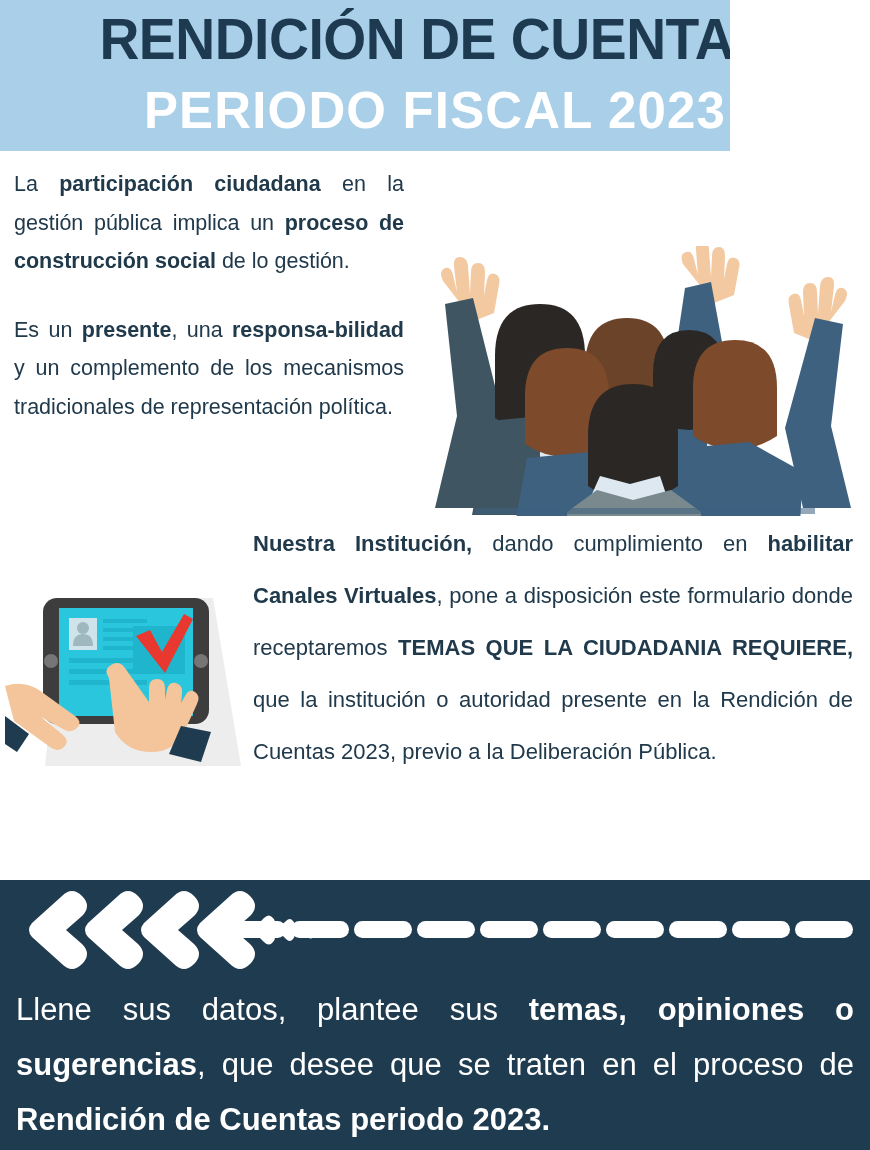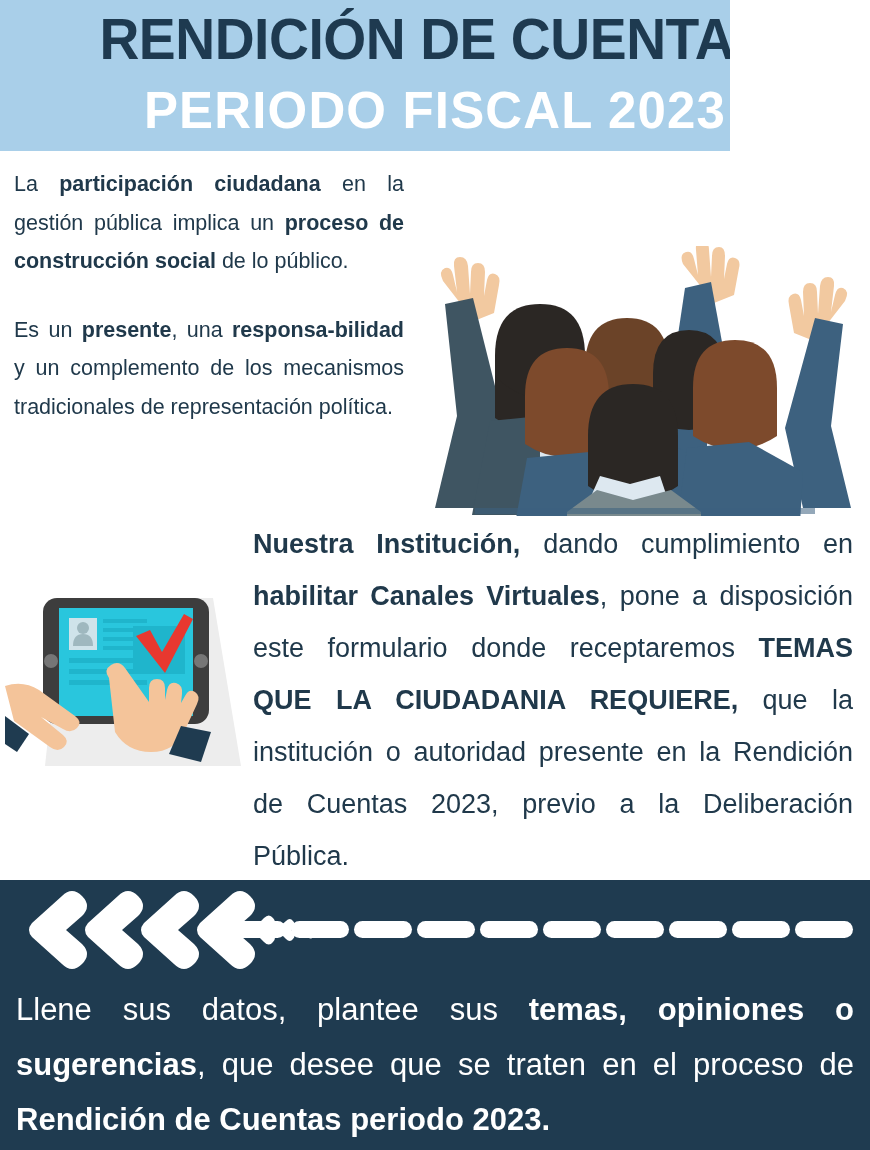--- a/index.html
+++ b/index.html
@@ -77,21 +77,21 @@
   .para-left p:last-child { margin-bottom: 0; }
   .para-left b { font-weight: 700; }
 
   
   .para-right {
     position: absolute;
     left: 253px;
     top: 367px;
     width: 600px;
     color: #20394b;
-    font-size: 27px;
+    font-size: 22px;
     line-height: 52px;
     text-align: justify;
     text-justify: inter-word;
   }
   .para-right p { margin: 0; }
   .para-right b { font-weight: 700; }
 
   
   .crowd-illustration {
     position: absolute;
@@ -147,21 +147,21 @@
 <body>
 
 <div class="header-band">
   <div class="header-title">RENDICIÓN DE CUENTAS</div>
   <div class="header-subtitle">PERIODO FISCAL 2023</div>
 </div>
 
 <div class="body-area">
 
   <div class="para-left">
-    <p><span>La </span><b>participación ciudadana</b><span> en la gestión pública implica un </span><b>proceso de construcción social</b><span> de lo público.</span></p>
+    <p><span>La </span><b>participación ciudadana</b><span> en la gestión pública implica un </span><b>proceso de construcción social</b><span> de lo gestión.</span></p>
     <p><span>Es un </span><b>presente</b><span>, una </span><b>responsa-bilidad</b><span> y un complemento de los mecanismos tradicionales de representación política.</span></p>
   </div>
 
   <div class="crowd-illustration">
     <svg viewBox="0 0 440 270" width="440" height="270" xmlns="http://www.w3.org/2000/svg">
 
       <g>
         <path d="M18 35 q-5 -10 2 -13 q6 -2 8 7 l4 17 l-3 -26 q-1 -9 6 -9 q7 0 8 9 l2 28 l1 -22 q0 -9 7 -9 q7 0 7 9 l-1 24 l3 -16 q2 -8 8 -6 q6 2 4 11 l-5 28 l-20 8 z" fill="#f2c9a0"></path>
         <path d="M20 58 l28 -6 l30 120 l-20 90 l-48 0 l22 -92 z" fill="#3f5562"></path>
       </g>

